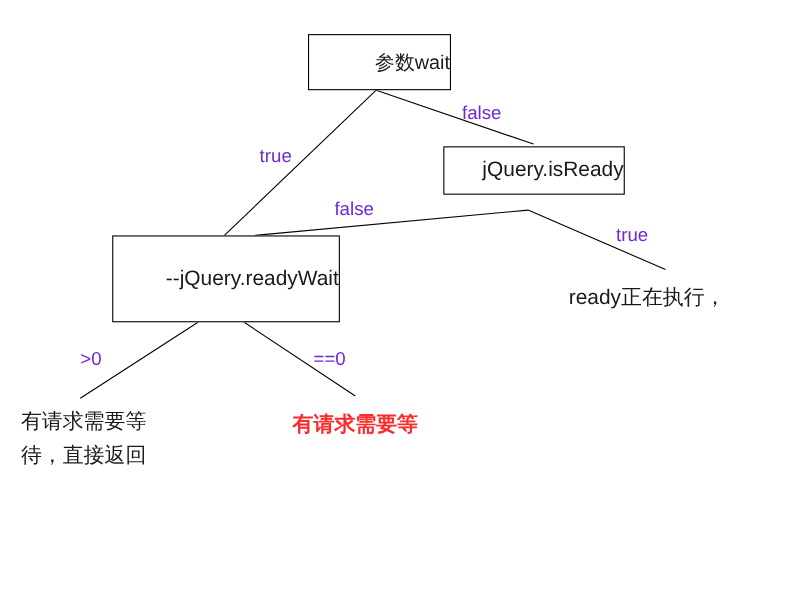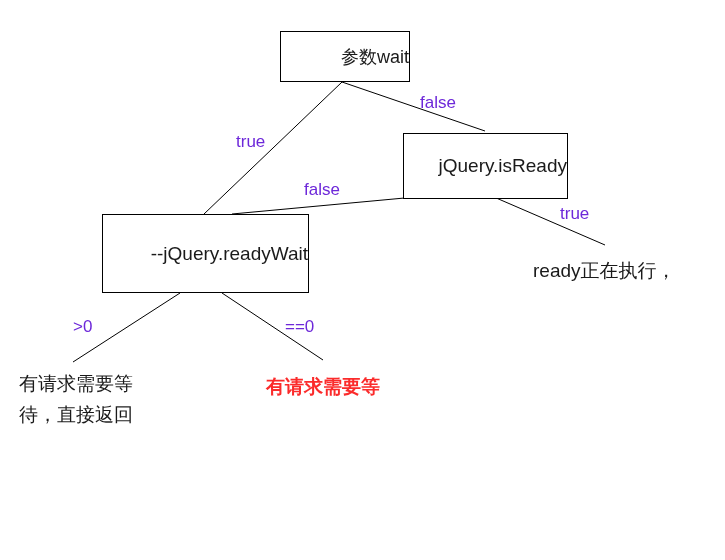--- a/index.html
+++ b/index.html
@@ -41,21 +41,21 @@
     left: 280px;
     top: 31px;
     width: 130px;
     height: 51px;
     font-size: 18px;
   }
   #node-isready {
     left: 403px;
     top: 133px;
     width: 165px;
-    height: 66px;
+    height: 44px;
     font-size: 19px;
   }
   #node-readywait {
     left: 102px;
     top: 214px;
     width: 207px;
     height: 79px;
     font-size: 19px;
   }
   .edge-label {
@@ -71,21 +71,21 @@
   #label-isready-true  { left: 560px; top: 205px; }
   #label-readywait-gt0 { left: 73px;  top: 318px; }
   #label-readywait-eq0 { left: 285px; top: 318px; }
   .outcome {
     position: absolute;
     font-size: 19px;
     color: #1a1a1a;
     line-height: 31px;
     white-space: nowrap;
   }
-  #outcome-ready-running { left: 533px; top: 255px; }
+  #outcome-ready-running { left: 517px; top: 255px; }
   #outcome-wait-pending  { left: 19px;  top: 368px; text-align: center; }
   #outcome-execute-ready {
     left: 266px;
     top: 376px;
     font-size: 19px;
     font-weight: bold;
     color: #fb2b2b;
     line-height: 1.2;
   }
 </style>

